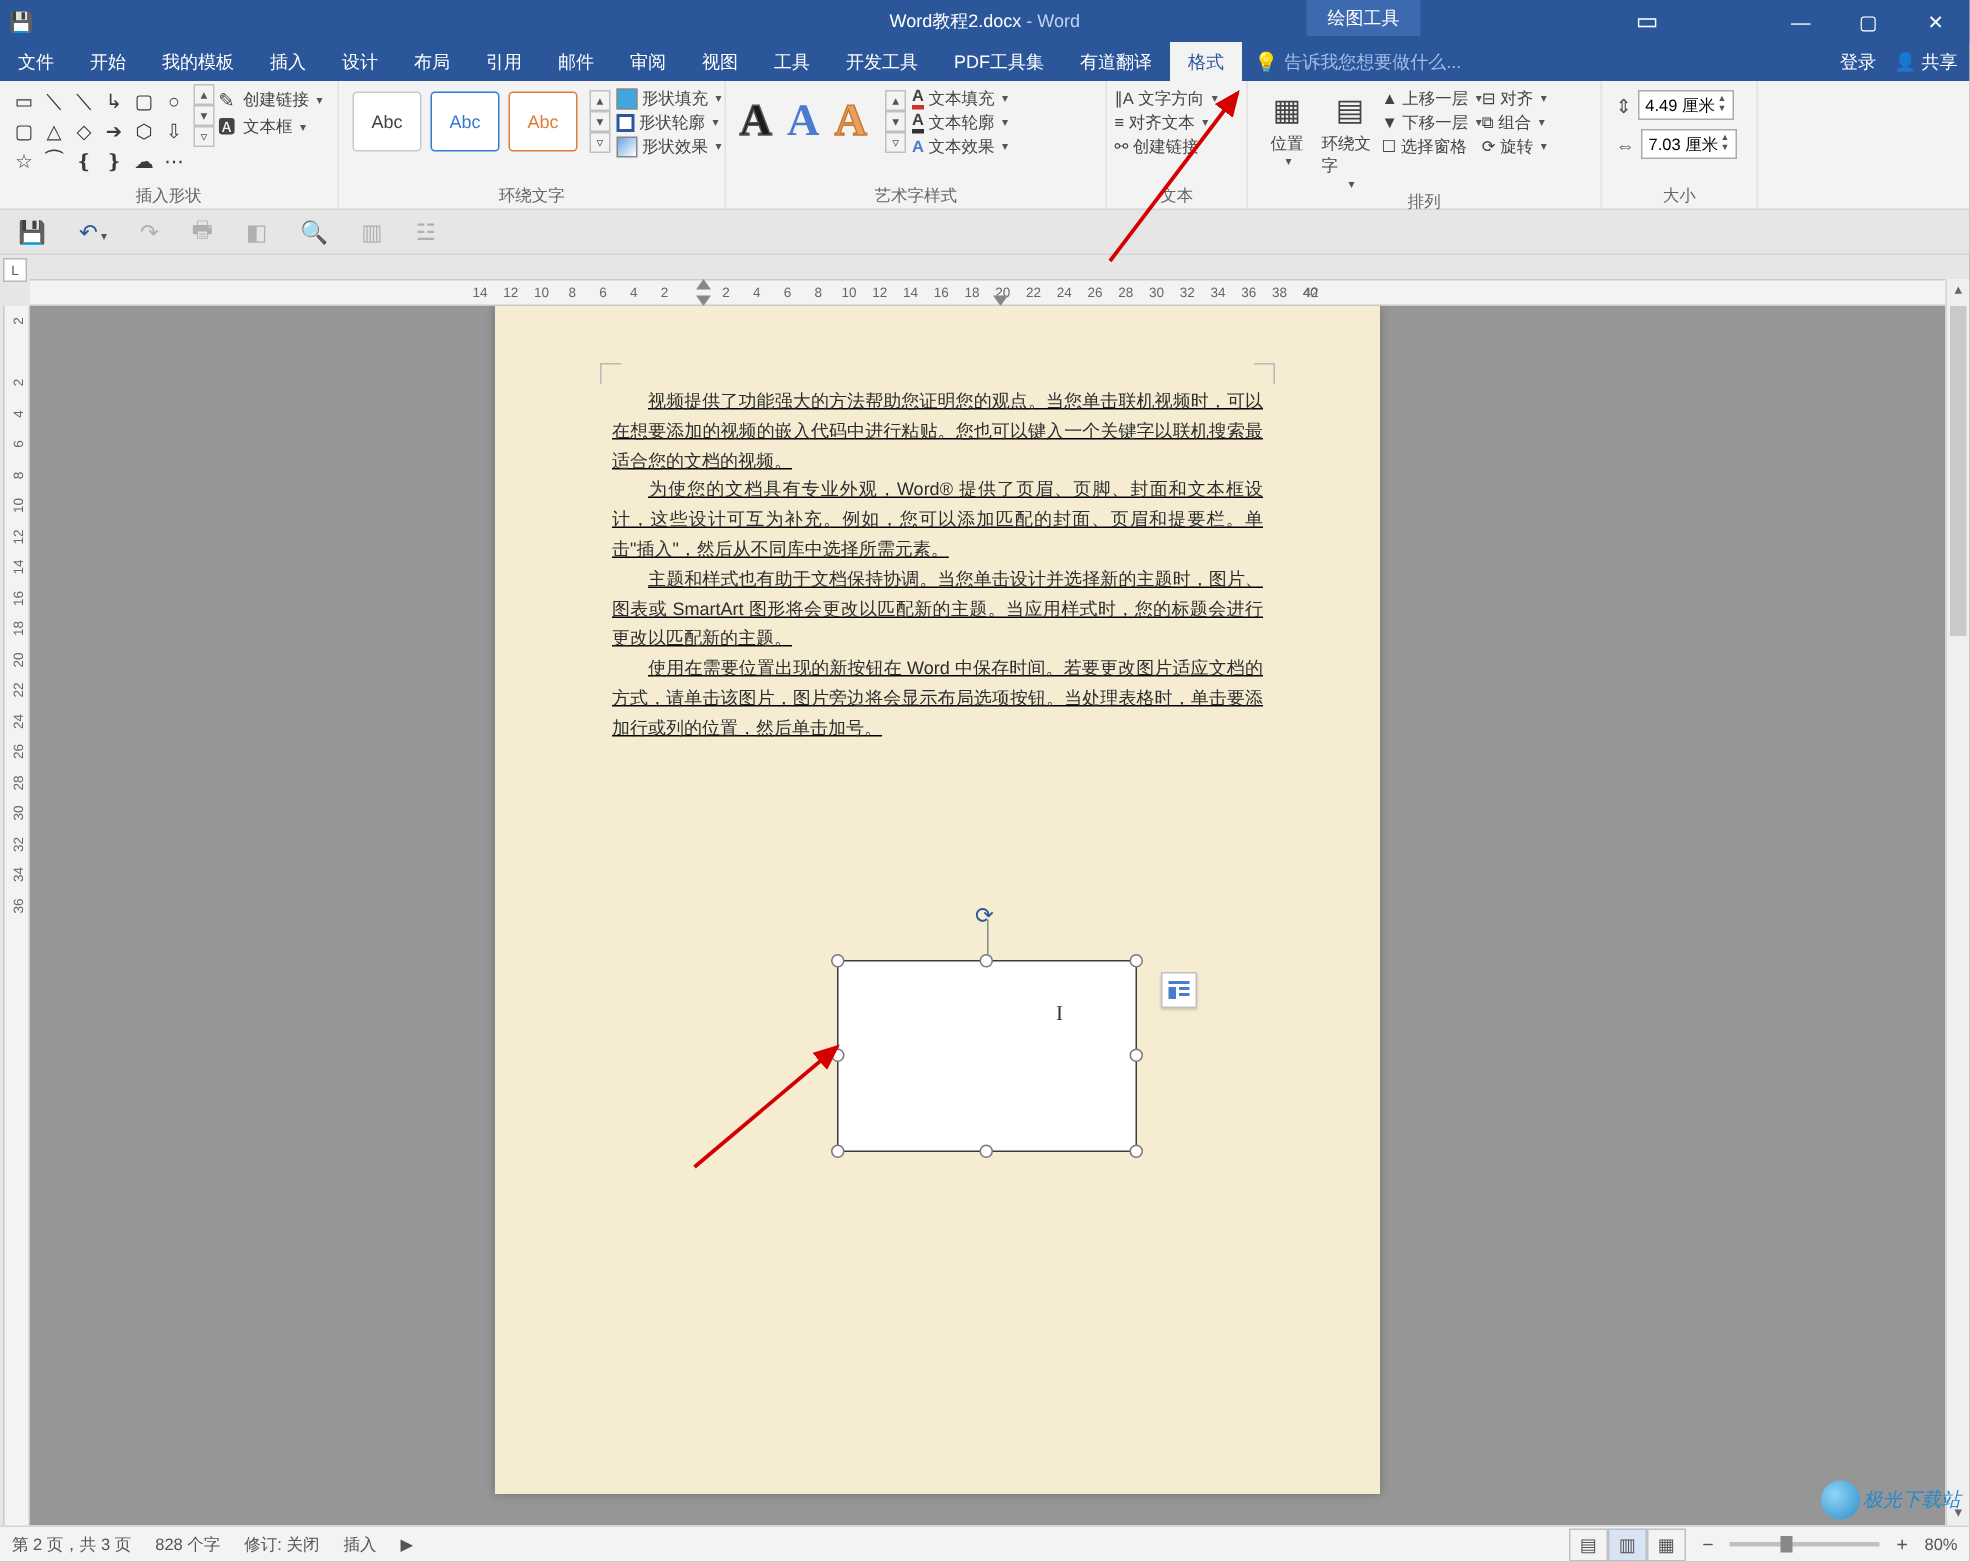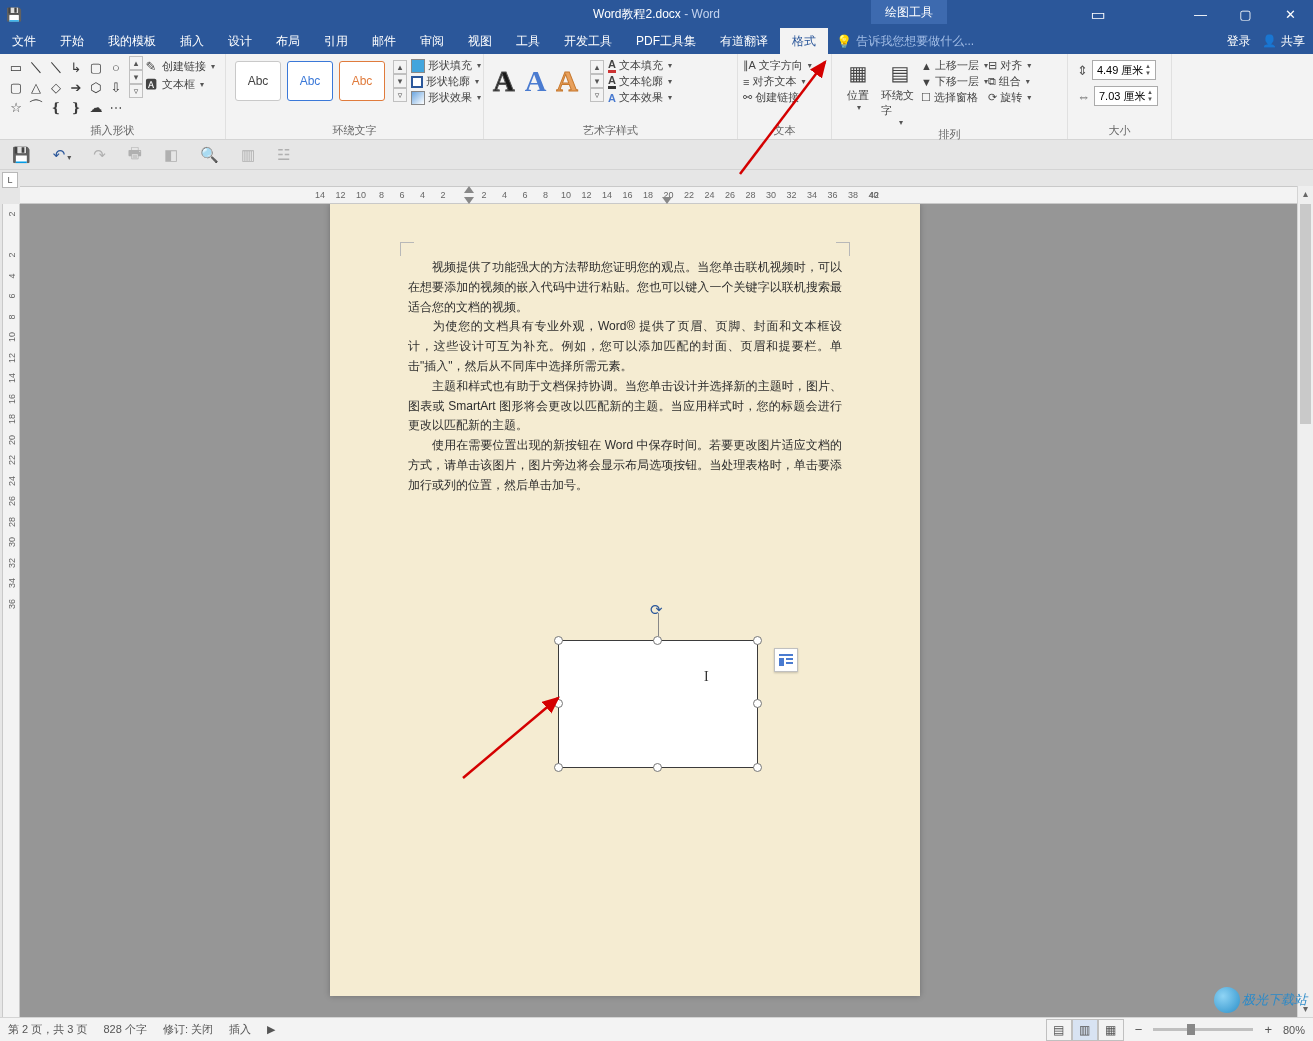--- a/index.html
+++ b/index.html
@@ -93,21 +93,21 @@
 .hmarker-top{position:absolute; width:0;height:0;border-left:5px solid transparent;border-right:5px solid transparent; border-bottom:7px solid #888; top:-1px;}
 .hmarker-bot{position:absolute; width:0;height:0;border-left:5px solid transparent;border-right:5px solid transparent; border-top:7px solid #888; bottom:-1px;}
 
 
 .vruler{ position:absolute; left:2px; top:204px; bottom:24px; width:18px; background:#f3f3f3; border-left:1px solid #c9c9c9; border-right:1px solid #c9c9c9;}
 .vruler span{ position:absolute; font-size:9px; color:#666; left:2px; transform:translateY(-50%) rotate(-90deg); transform-origin:center; width:14px; text-align:center;}
 
 
 .docwrap{ position:absolute; left:20px; right:16px; top:204px; bottom:24px; background:#969696; overflow:hidden;}
 .page{ position:absolute; left:310px; top:0; width:590px; height:792px; background:#f5ecd2; box-shadow:0 0 6px rgba(0,0,0,.25);}
-.page-inner{ position:absolute; left:78px; right:78px; top:54px; bottom:60px;}
+.page-inner{ position:absolute; left:78px; right:78px; top:54px; bottom:60px;text-decoration:underline;}
 .para{ font-size:12px; color:#2d2d2d; line-height:1.65; text-align:justify; margin-bottom:0;}
 .para .indent{ display:inline-block; width:24px;}
 .corner{ position:absolute; width:14px; height:14px; border-color:#b8b8b8;}
 .corner.tl{ left:70px; top:38px; border-top:1px solid #b8b8b8; border-left:1px solid #b8b8b8;}
 .corner.tr{ right:70px; top:38px; border-top:1px solid #b8b8b8; border-right:1px solid #b8b8b8;}
 
 
 .textbox{ position:absolute; left:150px; top:382px; width:200px; height:128px; background:#fff; border:1px solid #3b3b3b;}
 .handle{ position:absolute; width:9px; height:9px; background:#fff; border:1px solid #777; border-radius:50%;}
 .h-tl{left:-5px;top:-5px;} .h-tr{right:-5px;top:-5px;} .h-bl{left:-5px;bottom:-5px;} .h-br{right:-5px;bottom:-5px;}

